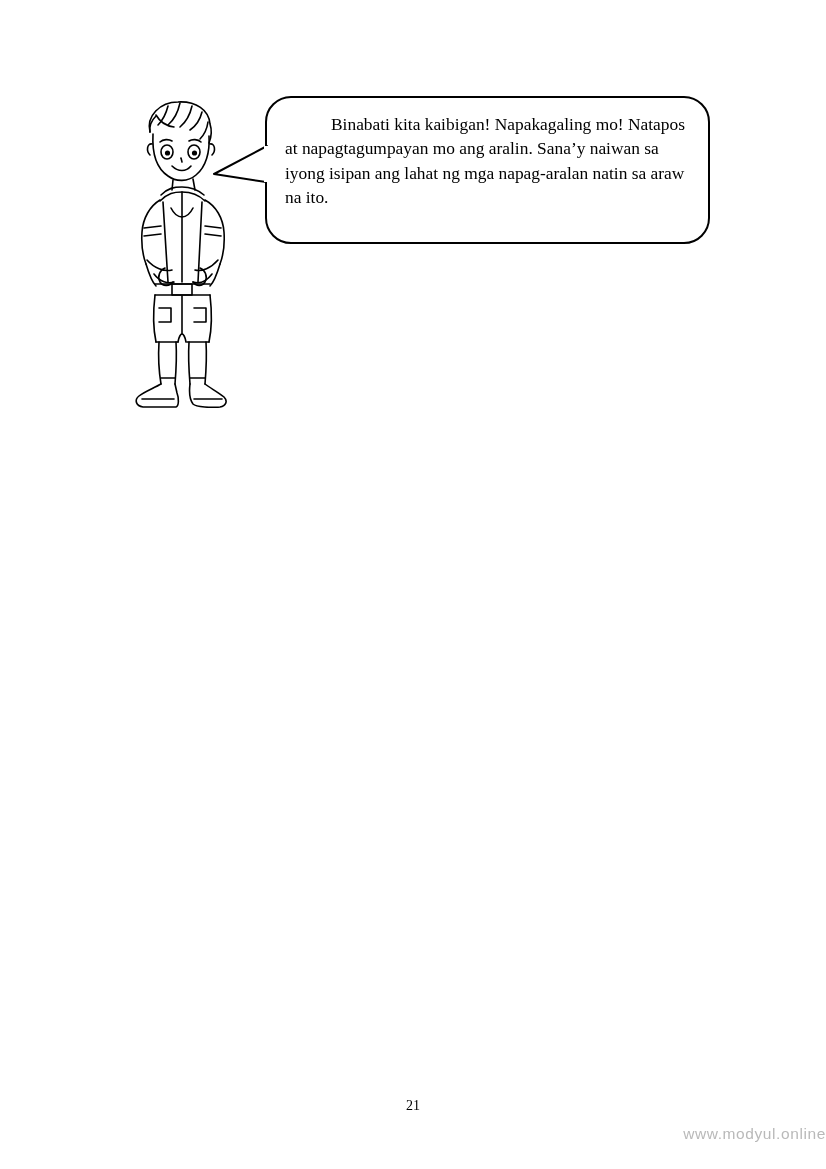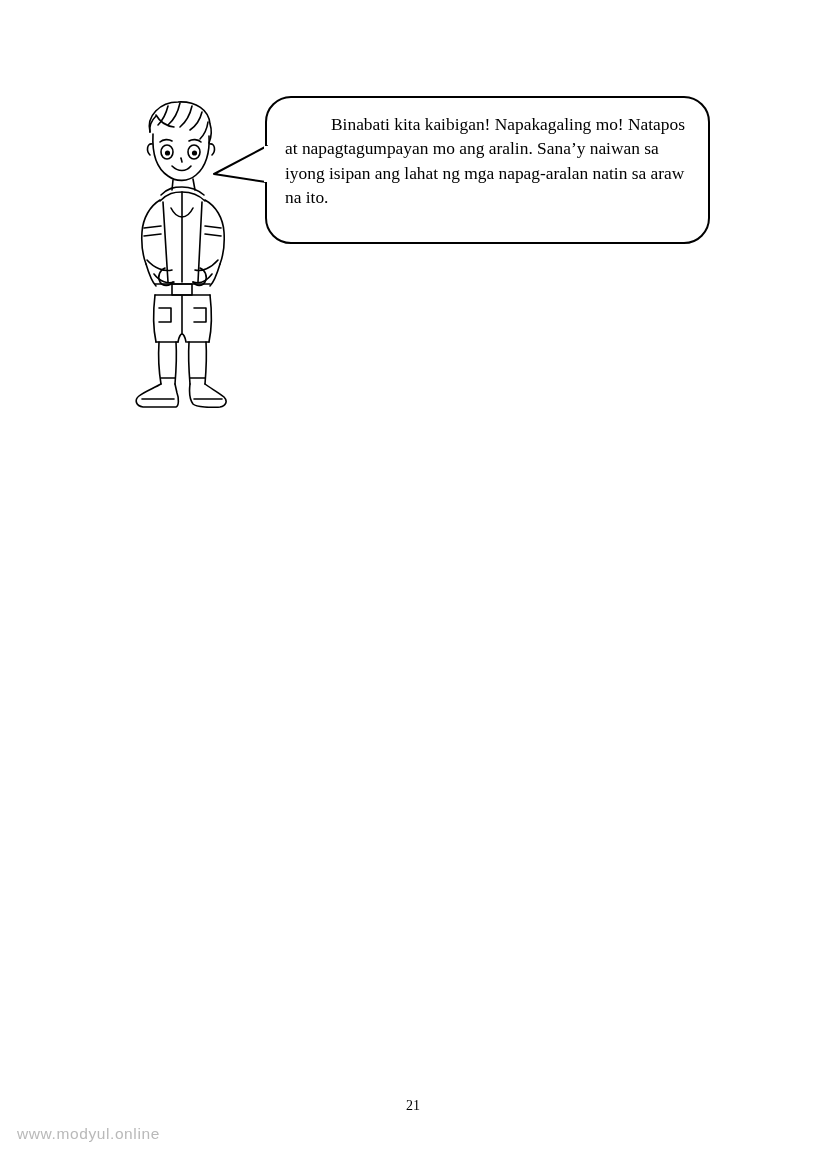--- a/index.html
+++ b/index.html
@@ -84,26 +84,25 @@
     top: 1098px;
     text-align: center;
     font-size: 14px;
     font-family: "Liberation Serif", serif;
   }
   .watermark {
     position: absolute;
     left: 0;
     right: 0;
     top: 1125px;
-    text-align: left;
+    text-align: right;
     font-size: 15.5px;
     letter-spacing: 0.6px;
     color: #b9b9b9;
     font-family: "Liberation Sans", sans-serif;
-    margin-left: 17px;
   }
 </style>
 </head>
 <body>
 
 <div class="page">
 
   <div class="character">
     <svg viewBox="0 0 150 312" width="150" height="312" fill="none" stroke="#000" stroke-width="1.6" stroke-linecap="round" stroke-linejoin="round">
 

